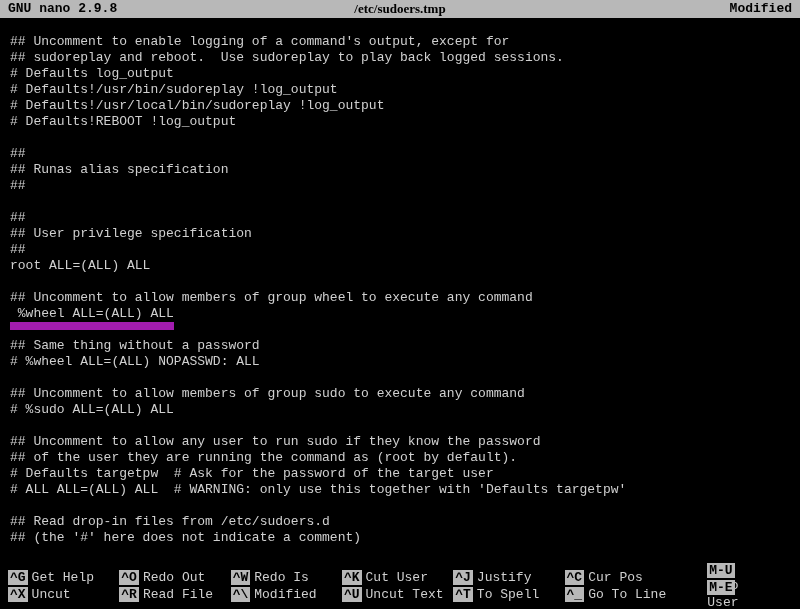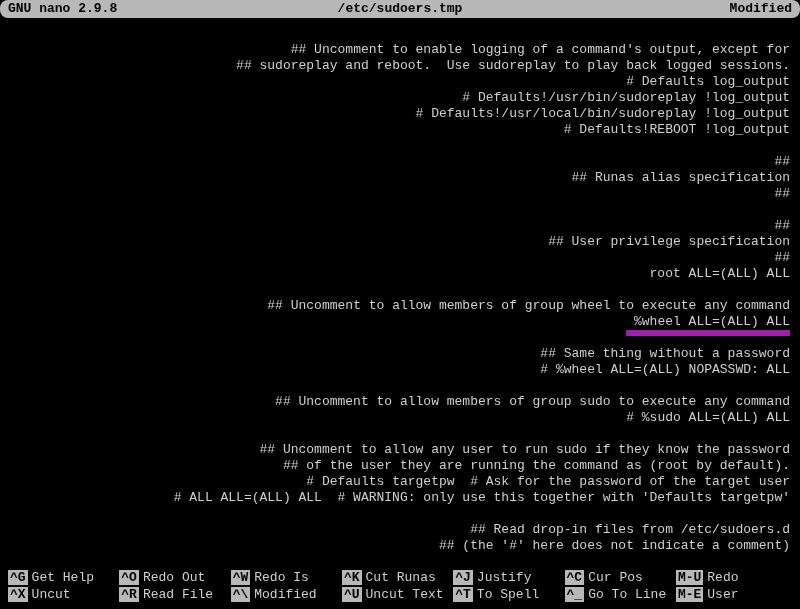--- a/index.html
+++ b/index.html
@@ -14,53 +14,51 @@
       position: relative;
     }
     .titlebar {
       background: #b8b8b8;
       color: #000;
       height: 18px;
       display: flex;
       justify-content: space-between;
       padding: 1px 8px;
       font-weight: bold;
-      border-radius: 8px;
     }
-    .titlebar .center { position: absolute; left: 50%; transform: translateX(-50%); }
+    .titlebar .center { position: absolute; left: 50%; transform: translateX(-50%); font-family: Liberation Serif, serif; }
     .content {
-      padding: 24px 10px;
+      padding: 16px 10px;
       line-height: 16px;
       white-space: pre;
-      text-align: right;
     }
     .line { height: 16px; }
     .underline {
       display: inline-block;
-      border-bottom: 6px solid #a21caf;
+      border-bottom: 8px solid #a21caf;
       margin-top: -2px;
     }
     .shortcuts {
       position: absolute;
       bottom: 6px;
       left: 0;
       width: 100%;
       padding: 0 8px;
     }
     .shortcut-row {
       display: flex;
       height: 17px;
       align-items: center;
     }
     .shortcut {
       display: flex;
       align-items: center;
       width: 14.2%;
     }
-    .shortcut.narrow { width: 12%; }
+    .shortcut.narrow { width: 12%; flex-direction: column; }
     .key {
       background: #b8b8b8;
       color: #000;
       padding: 0 2px;
       margin-right: 4px;
       font-weight: bold;
       min-width: 18px;
       text-align: center;
     }
   </style>
@@ -84,21 +82,21 @@
       <div class="shortcut">
         <span class="key">^O</span>
         <span>Redo Out</span>
       </div>
       <div class="shortcut">
         <span class="key">^W</span>
         <span>Redo Is</span>
       </div>
       <div class="shortcut">
         <span class="key">^K</span>
-        <span>Cut Runas</span>
+        <span>Cut User</span>
       </div>
       <div class="shortcut">
         <span class="key">^J</span>
         <span>Justify</span>
       </div>
       <div class="shortcut">
         <span class="key">^C</span>
         <span>Cur Pos</span>
       </div>
       <div class="shortcut narrow">

